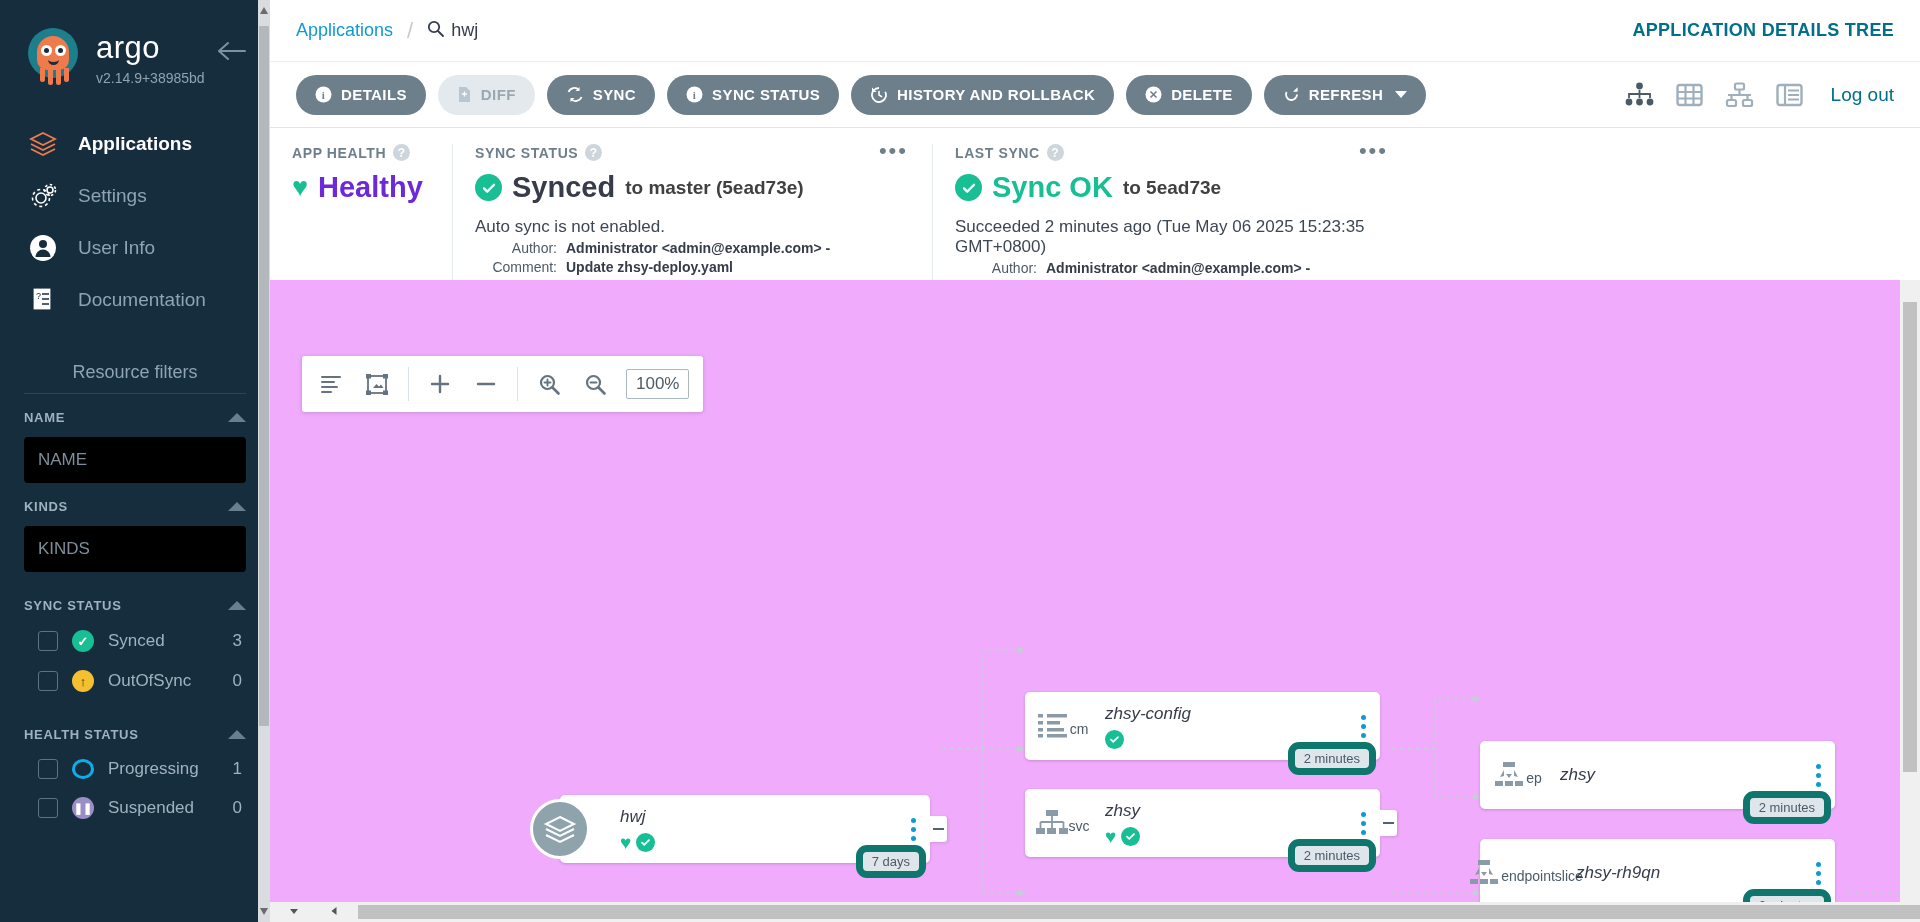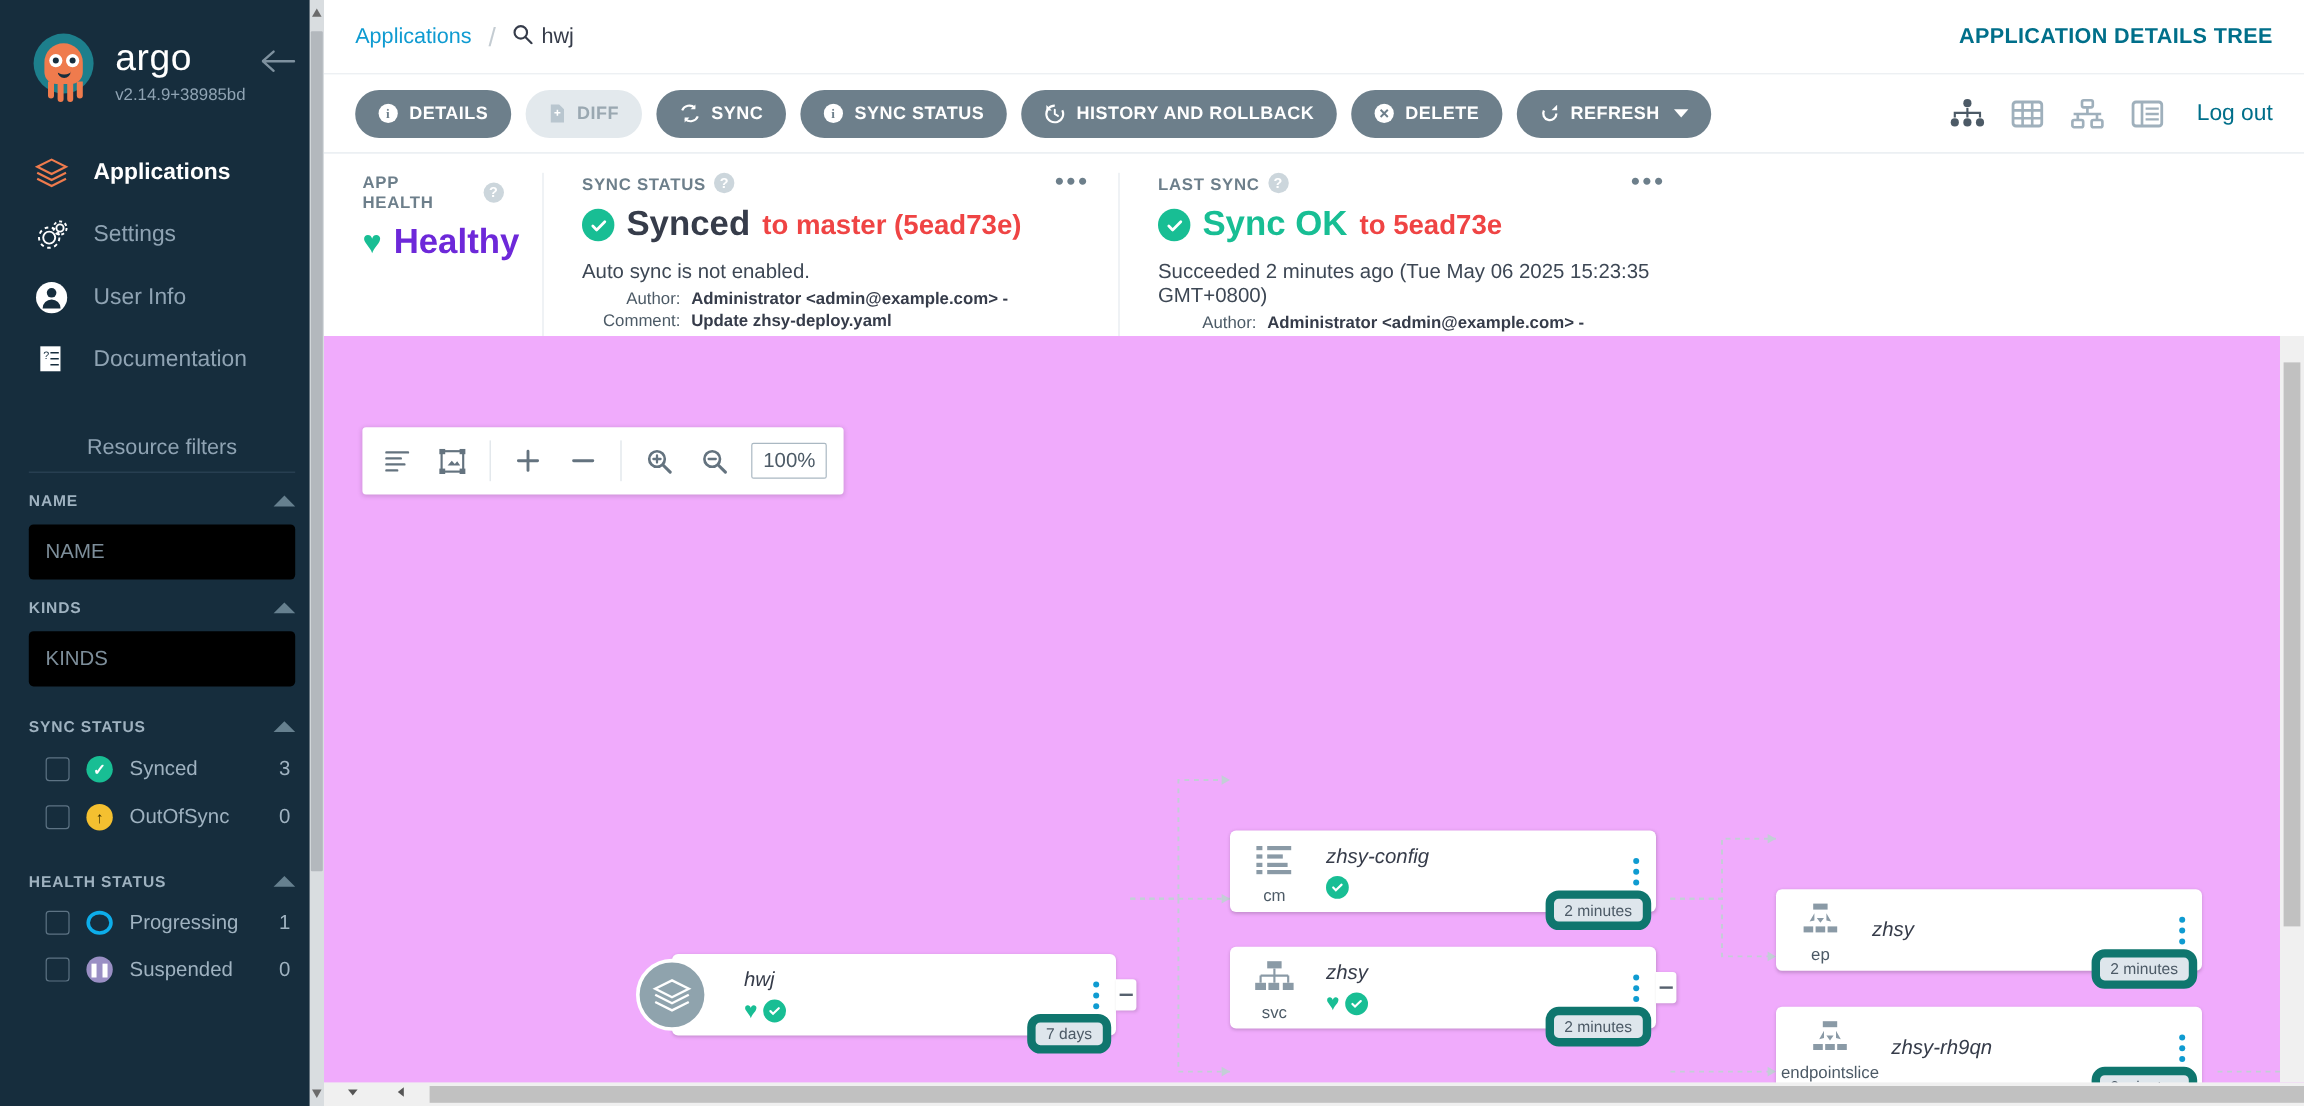--- a/index.html
+++ b/index.html
@@ -92,34 +92,34 @@
   }
   .btn.disabled { background: #e3e9ed; color: #9aa8b1; cursor: default; }
   .btn .ico { display: inline-flex; align-items: center; justify-content: center; }
   .caret-dn { width: 0; height: 0; border-left: 6px solid transparent; border-right: 6px solid transparent; border-top: 7px solid #fff; margin-left: 3px; }
   .view-icons { margin-left: auto; display: flex; align-items: center; gap: 22px; }
   .v-ico { cursor: pointer; display: flex; align-items: center; }
   .logout { color: #006f8a; font-size: 19px; cursor: pointer; margin-left: 6px; }
 
   
   .cards { background: #fff; height: 152px; flex: 0 0 152px; display: flex; padding: 16px 0 0 0; }
-  .card { padding: 0 32px; position: relative; }
+  .card { padding: 0 22px; position: relative; }
   .card.health { width: 182px; }
   .card.sync { flex: 0 0 480px; border-left: 1px solid #e4eaee; }
   .card.last { flex: 0 0 480px; border-left: 1px solid #e4eaee; }
   .card-title { font-size: 14px; font-weight: bold; letter-spacing: .6px; color: #6d7f8b; display: flex; align-items: center; gap: 7px; }
   .q-ico { width: 17px; height: 17px; border-radius: 50%; background: #ccd6dc; color: #fff; font-size: 12px;
            display: inline-flex; align-items: center; justify-content: center; font-weight: bold; }
   .dots-menu { position: absolute; right: 24px; top: 0; color: #6d7f8b; font-size: 22px; letter-spacing: 2px; cursor: pointer; line-height: .6; }
   .card-main { display: flex; align-items: center; gap: 10px; margin-top: 10px; }
   .big-status { font-size: 29px; font-weight: bold; }
   .big-status.healthy { color: #6d28d9; }
   .big-status.synced { color: #363c4a; }
   .big-status.ok { color: #18be94; }
-  .rev-text { font-size: 23px; color: #ef4444; font-weight: bold; }
+  .rev-text { font-size: 19px; color: #404040; font-weight: bold; }
   .card-sub { font-size: 17px; color: #3d4754; margin-top: 13px; }
   .kv { display: flex; font-size: 14px; margin-top: 3px; }
   .kv-k { width: 82px; text-align: right; color: #4c5a66; flex: 0 0 82px; }
   .kv-v { margin-left: 9px; color: #363c4a; font-weight: bold; }
   .circle-chk { width: 27px; height: 27px; flex: 0 0 27px; border-radius: 50%; background: #18be94;
                 display: flex; align-items: center; justify-content: center; }
   .heart { color: #18be94; font-size: 27px; line-height: 1; }
 
   
   .graph-area { flex: 1; position: relative; background: #f0abfc; overflow: hidden; }
@@ -129,21 +129,21 @@
     box-shadow: 0 1px 4px rgba(0,0,0,.17);
   }
   .gt-btn { width: 30px; height: 30px; display: flex; align-items: center; justify-content: center; cursor: pointer; }
   .gt-sep { width: 1px; height: 34px; background: #dce3e8; }
   .zoom-val { border: 1px solid #aab8c2; padding: 4px 9px; font-size: 17px; color: #4c5a66; border-radius: 2px; cursor: text; }
 
   .node {
     position: absolute; background: #fff; border-radius: 5px;
     box-shadow: 0 1px 3px rgba(0,0,0,.18); display: flex; align-items: center;
   }
-  .node-ico-col { width: 74px; flex: 0 0 74px; display: flex; flex-direction: column; align-items: center; justify-content: center; padding-top: 4px; }
+  .node-ico-col { width: 74px; flex: 0 0 74px; display: flex; flex-direction: row; align-items: center; justify-content: center; padding-top: 4px; }
   .node-kind { font-size: 14px; color: #4c5a66; margin-top: 2px; }
   .node-body { flex: 1; min-width: 0; padding-left: 6px; font-style: italic; }
   .node-title { font-size: 17px; color: #363c4a; white-space: nowrap; }
   .node-badges { display: flex; align-items: center; gap: 5px; margin-top: 6px; }
   .mini-heart { color: #18be94; font-size: 19px; line-height: 1; }
   .mini-chk { width: 19px; height: 19px; border-radius: 50%; background: #18be94; display: inline-flex; align-items: center; justify-content: center; }
   .kebab { width: 30px; flex: 0 0 30px; display: flex; flex-direction: column; align-items: center; gap: 4px; cursor: pointer; padding-right: 4px; }
   .kebab i { width: 5px; height: 5px; border-radius: 50%; background: #0f9bd1; display: block; }
   .age-row { position: absolute; right: 4px; bottom: -15px; display: flex; gap: 6px; }
   .pill {

